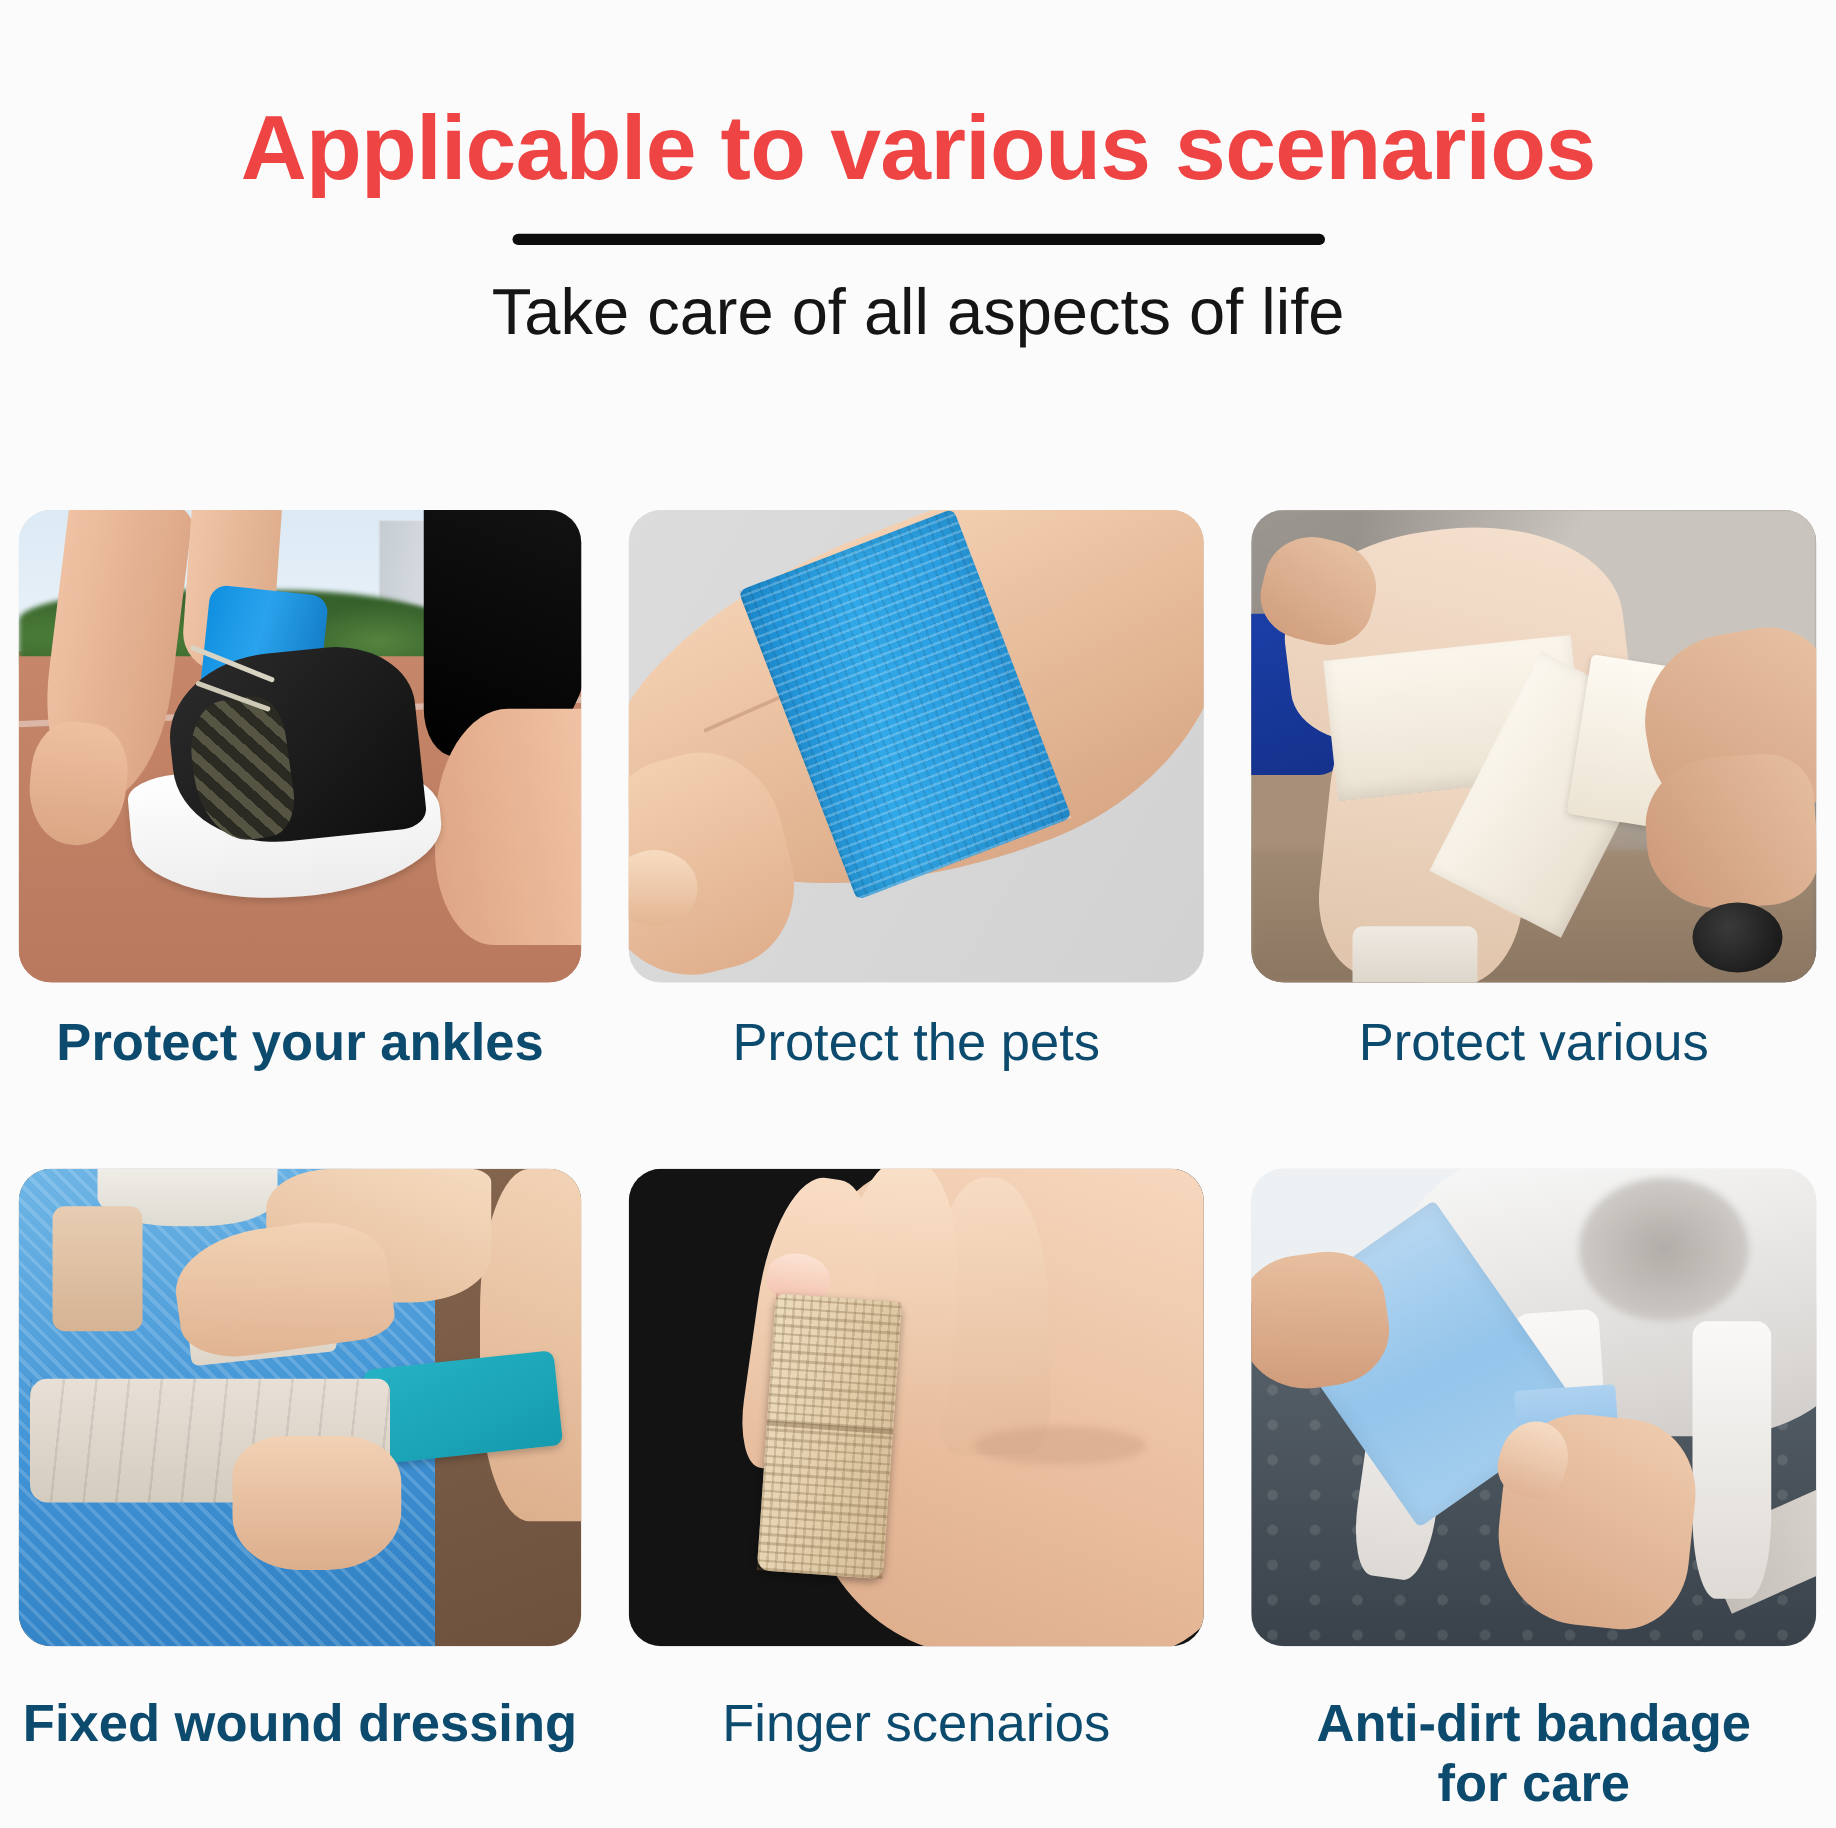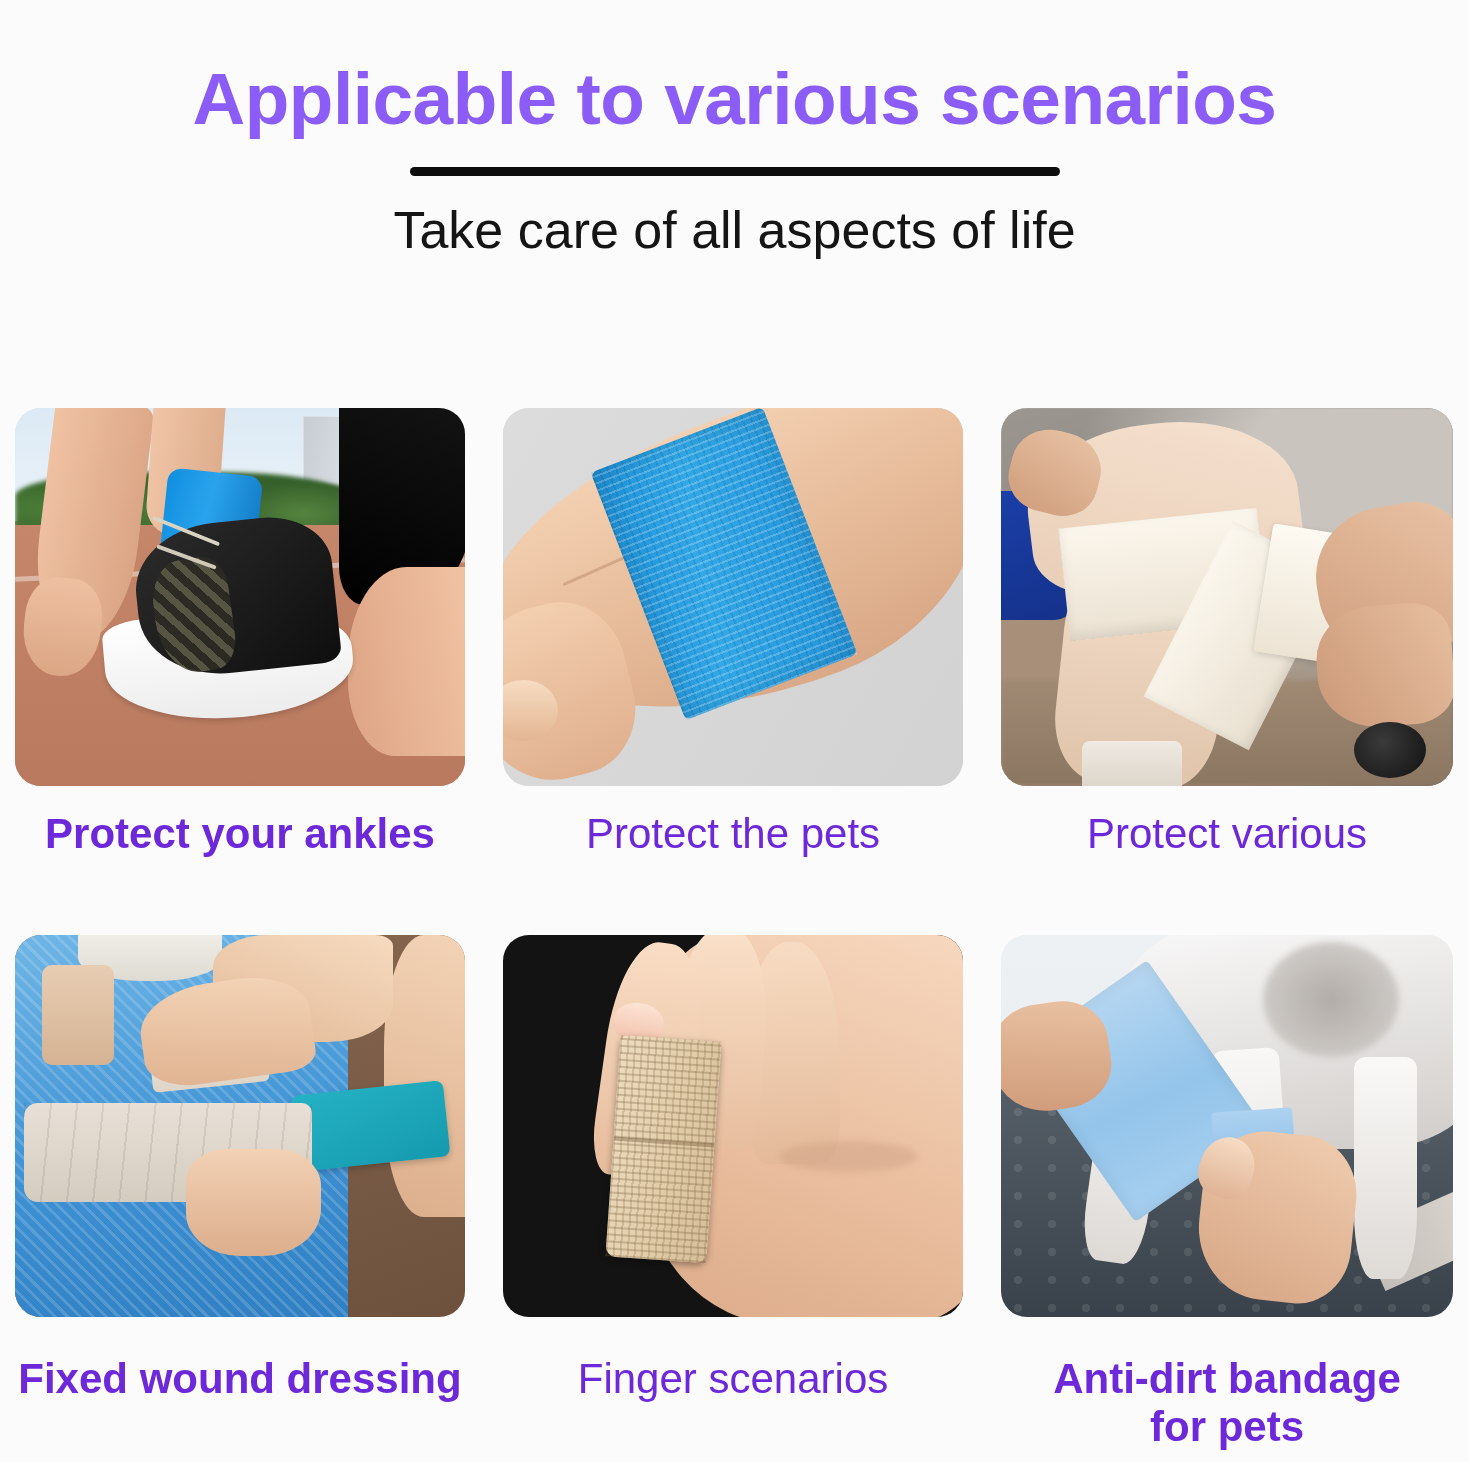--- a/index.html
+++ b/index.html
@@ -26,22 +26,23 @@
     padding-top: 62px;
     text-align: center;
   }
 
   .headline {
     font-family: "Liberation Sans", sans-serif;
     font-size: 73px;
     font-weight: 700;
     letter-spacing: -0.5px;
     line-height: 1.0;
-    color: #8b5cf6;
+    color: #ef4444;
     white-space: nowrap;
+    margin-top: 20px;
   }
 
   .rule-wrap {
     display: flex;
     justify-content: center;
     margin-top: 32px;
   }
 
   .rule {
     width: 650px;
@@ -88,21 +89,21 @@
   }
 
   .thumb.r2 { height: 382px; }
 
   .cell.c2 .thumb { width: 460px; }
   .cell.c3 .thumb { width: 452px; }
 
   .caption {
     font-family: "Liberation Sans", sans-serif;
     font-size: 42px;
-    color: #6d28d9;
+    color: #0c4a6e;
     text-align: center;
     line-height: 1.16;
     white-space: pre-line;
   }
 
   .caption.bold { font-weight: 700; }
   .caption.reg  { font-weight: 400; }
 
   .row1 .caption { margin-top: 24px; }
   .row2 .caption { margin-top: 38px; }
@@ -462,17 +463,17 @@
           <div class="legB"></div>
           <div class="legC"></div>
           <div class="tape"></div>
           <div class="tapeWrap"></div>
           <div class="handL"></div>
           <div class="handR"></div>
           <div class="thumbR"></div>
         </div>
       </div>
       <div class="caption bold">Anti-dirt bandage
-for pets</div>
+for care</div>
     </div>
 
   </div>
 </div>
 
 </body></html>

